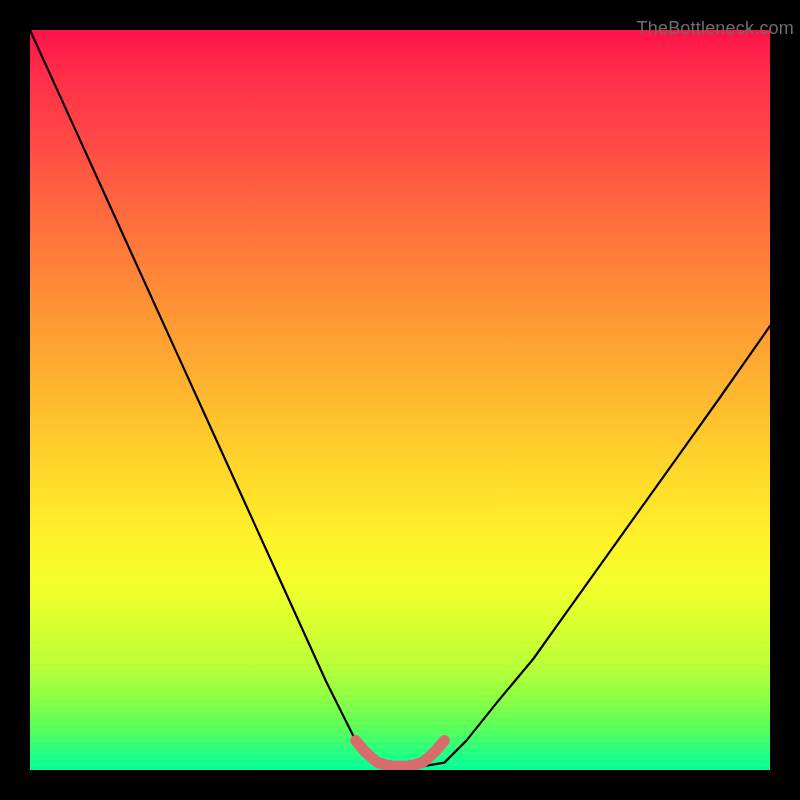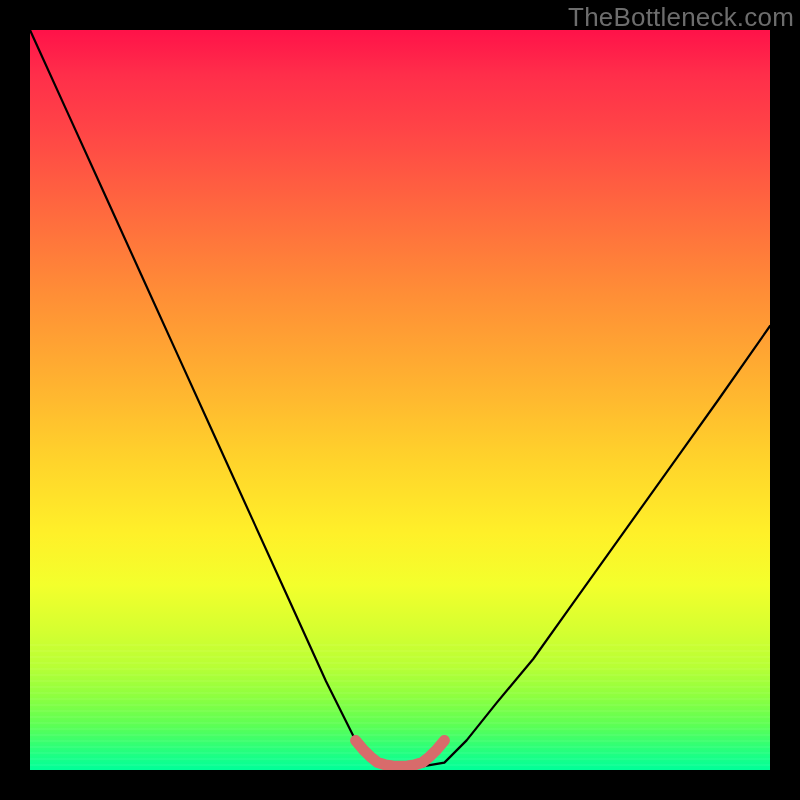--- a/index.html
+++ b/index.html
@@ -12,24 +12,24 @@
     font-family: Arial, Helvetica, sans-serif;
   }
   .frame {
     position: relative;
     width: 800px;
     height: 800px;
     background: #000;
   }
   .watermark {
     position: absolute;
-    top: 2px;
+    top: 18px;
     right: 6px;
     color: #6d6d6d;
-    font-size: 26px;
+    font-size: 18px;
     font-weight: 500;
     letter-spacing: 0.2px;
     z-index: 30;
   }
   .plot-area {
     position: absolute;
     left: 30px;
     top: 30px;
     width: 740px;
     height: 740px;

